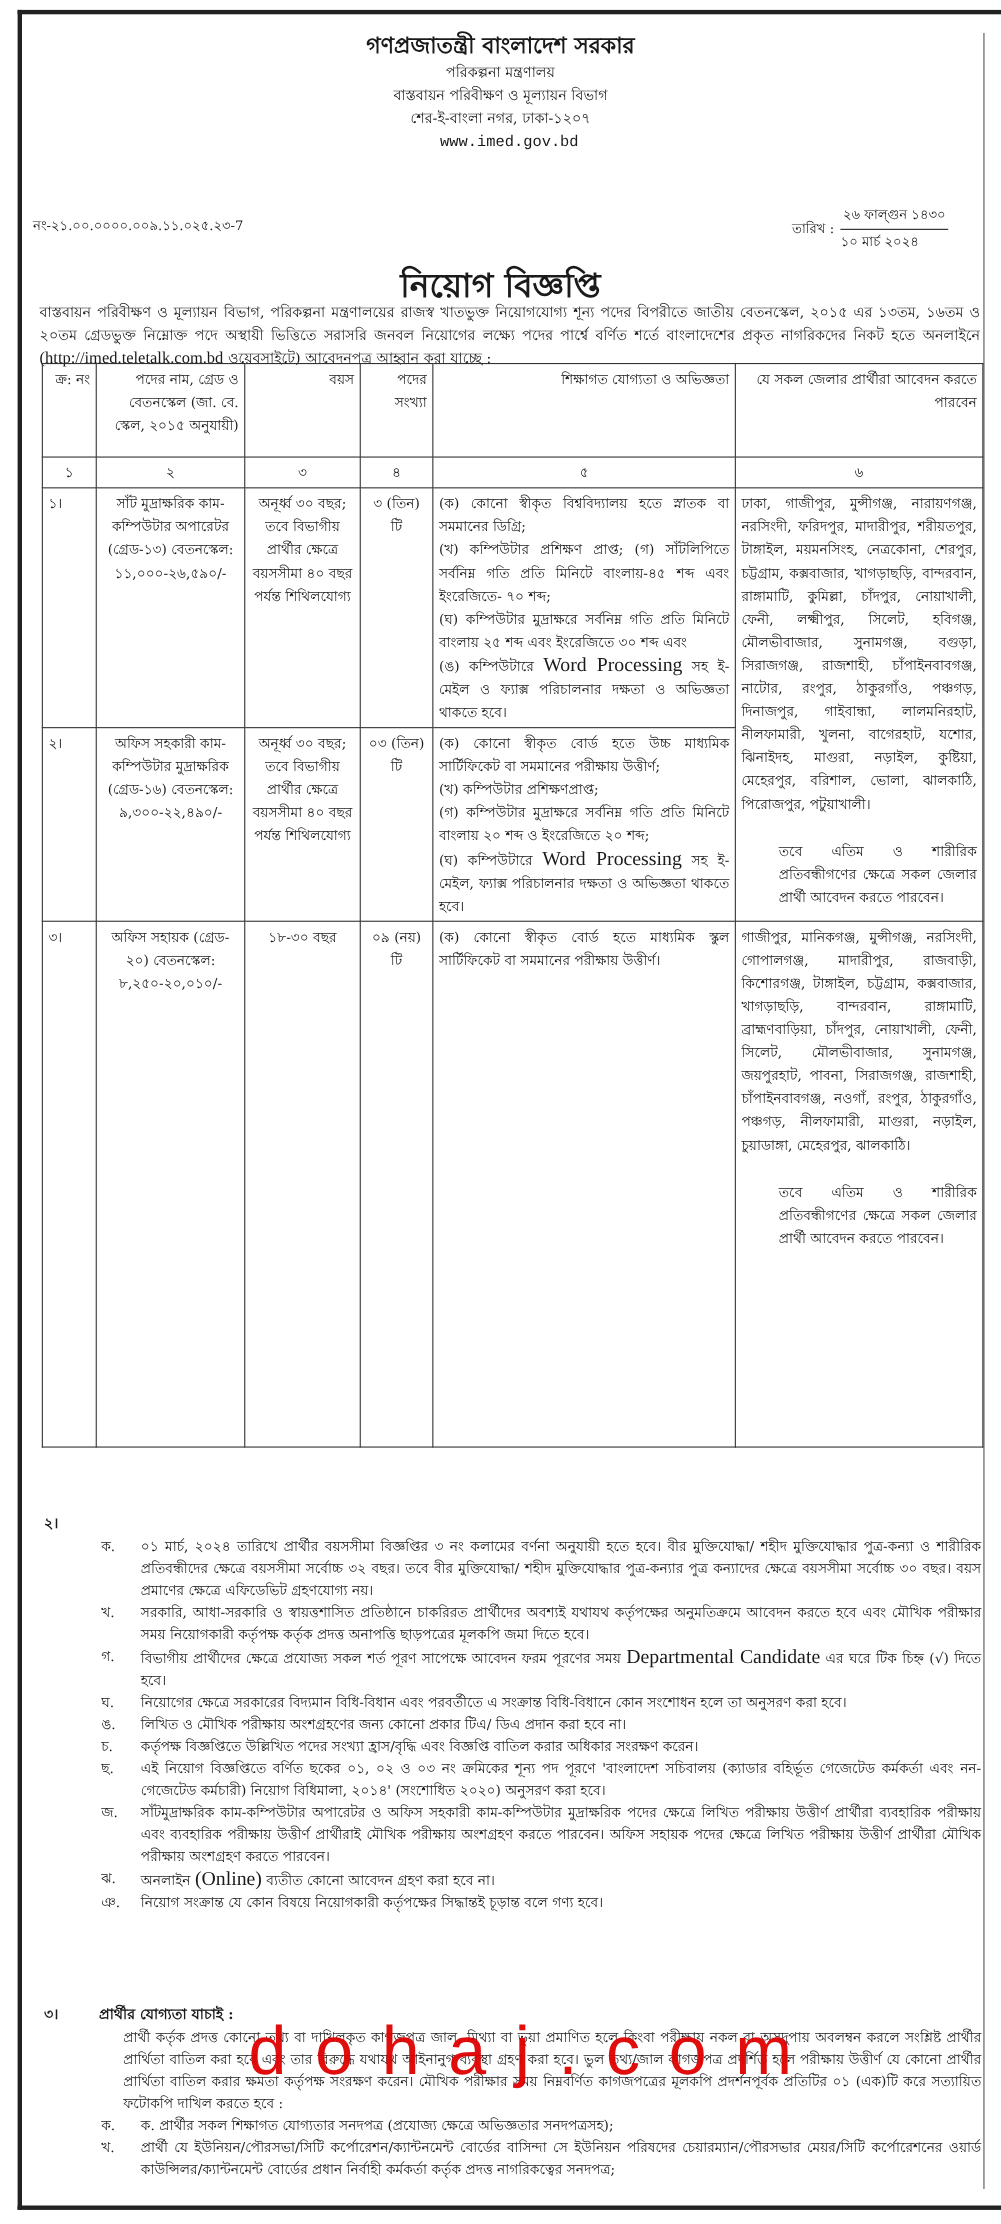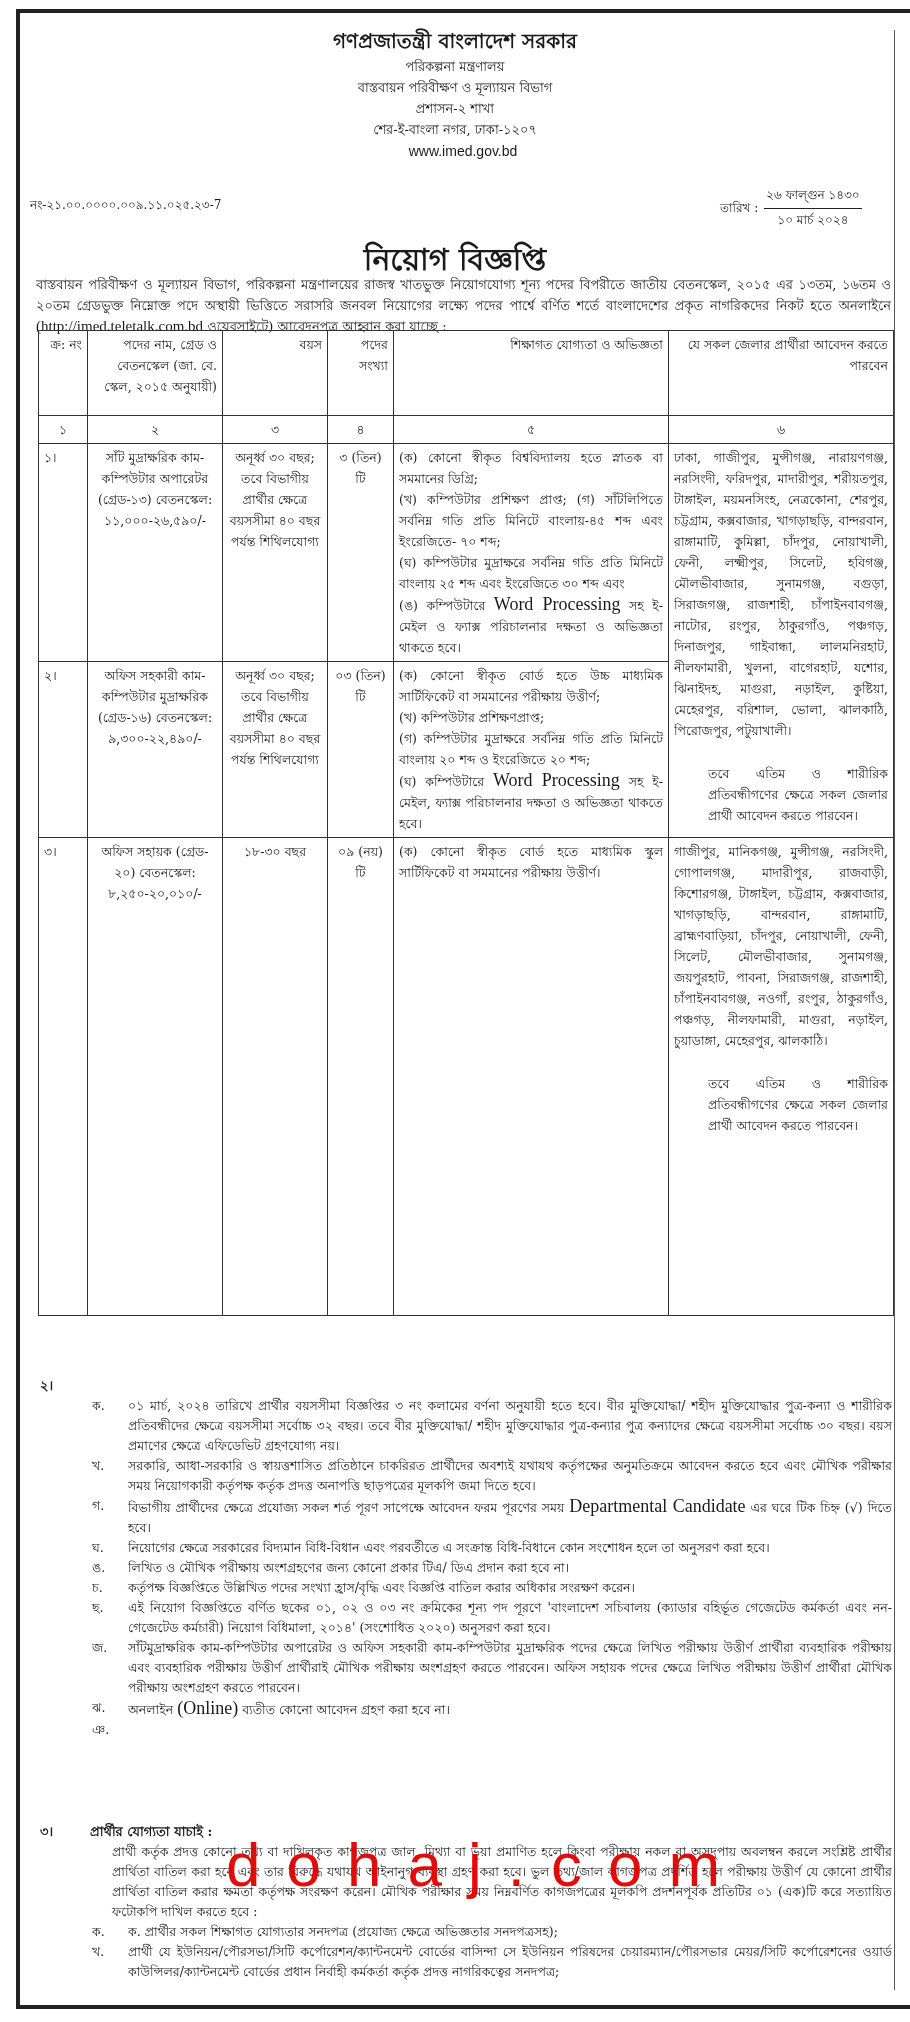--- a/index.html
+++ b/index.html
@@ -9,25 +9,25 @@
   }
   .frame {
     position: absolute; left: 16px; top: 9px; width: 910px; height: 2000px;
     border-left: 4px solid #222; border-top: 4px solid #222; border-bottom: 4px solid #222;
     box-sizing: border-box;
   }
   .right-rule { position: absolute; left: 894px; top: 30px; width: 1px; height: 1960px; background: #555; }
   .header { position: absolute; left: 0; top: 26px; width: 910px; text-align: center; }
   .h-gov { font-size: 20px; font-weight: bold; line-height: 30px; }
   .h-line { font-size: 13px; line-height: 21px; }
-  .h-url { font-size: 14px; line-height: 22px; font-family: Liberation Sans, sans-serif; padding-left: 16px; }
+  .h-url { font-size: 14px; line-height: 22px; font-family: Liberation Mono, monospace; padding-left: 16px; }
   .memo-no { position: absolute; left: 30px; top: 196px; font-size: 12px; }
   .date-block { position: absolute; left: 720px; top: 186px; font-size: 12px; display: flex; align-items: center; }
   .date-label { margin-right: 6px; }
-  .date-frac { display: flex; flex-direction: column; align-items: center; }
+  .date-frac { display: flex; flex-direction: column; align-items: flex-start; }
   .date-frac .top { border-bottom: 1px solid #222; padding: 0 2px 2px; }
   .date-frac .bot { padding-top: 2px; }
   .title { position: absolute; left: 0; width: 910px; top: 236px; text-align: center; font-size: 30px; font-weight: bold; }
   .intro { position: absolute; left: 36px; top: 274px; width: 855px; font-size: 13px; line-height: 21px; text-align: justify; }
   .intro .url { font-family: "Liberation Serif", serif; font-size: 15px; }
   table.posts {
     position: absolute; left: 38px; top: 330px; width: 856px;
     border-collapse: collapse; font-size: 12.5px; line-height: 21px;
   }
   table.posts td, table.posts th {
@@ -56,21 +56,20 @@
 </head>
 <body>
 
 <div class="frame"></div>
 <div class="right-rule"></div>
 
 <div class="header">
   <div class="h-gov">গণপ্রজাতন্ত্রী বাংলাদেশ সরকার</div>
   <div class="h-line">পরিকল্পনা মন্ত্রণালয়</div>
   <div class="h-line">বাস্তবায়ন পরিবীক্ষণ ও মূল্যায়ন বিভাগ</div>
-  <div class="h-line">প্রশাসন-২ শাখা</div>
   <div class="h-line">শের-ই-বাংলা নগর, ঢাকা-১২০৭</div>
   <div class="h-url">www.imed.gov.bd</div>
 </div>
 
 <div class="memo-no">নং-২১.০০.০০০০.০০৯.১১.০২৫.২৩-7</div>
 <div class="date-block">
   <span class="date-label">তারিখ :</span>
   <span class="date-frac">
     <span class="top">২৬ ফাল্গুন ১৪৩০</span>
     <span class="bot">১০ মার্চ ২০২৪</span>
@@ -178,20 +177,21 @@
   <div class="item">
       <span class="lbl">জ.</span>
       <span class="txt">সাঁটমুদ্রাক্ষরিক কাম-কম্পিউটার অপারেটর ও অফিস সহকারী কাম-কম্পিউটার মুদ্রাক্ষরিক পদের ক্ষেত্রে লিখিত পরীক্ষায় উত্তীর্ণ প্রার্থীরা ব্যবহারিক পরীক্ষায় এবং ব্যবহারিক পরীক্ষায় উত্তীর্ণ প্রার্থীরাই মৌখিক পরীক্ষায় অংশগ্রহণ করতে পারবেন। অফিস সহায়ক পদের ক্ষেত্রে লিখিত পরীক্ষায় উত্তীর্ণ প্রার্থীরা মৌখিক পরীক্ষায় অংশগ্রহণ করতে পারবেন।</span>
     </div>
   <div class="item">
       <span class="lbl">ঝ.</span>
       <span class="txt"><span>অনলাইন </span><span class="en">(Online)</span><span> ব্যতীত কোনো আবেদন গ্রহণ করা হবে না।</span></span>
     </div>
   <div class="item">
       <span class="lbl">ঞ.</span>
+      <span class="txt">নিয়োগ সংক্রান্ত যে কোন বিষয়ে নিয়োগকারী কর্তৃপক্ষের সিদ্ধান্তই চূড়ান্ত বলে গণ্য হবে।</span>
     </div>
 </div>
 
 <div class="section" style="top:1822px">
   <div class="sec-head">
     <span class="sec-num">৩।</span>
     <span>প্রার্থীর যোগ্যতা যাচাই :</span>
   </div>
   <div class="para">প্রার্থী কর্তৃক প্রদত্ত কোনো তথ্য বা দাখিলকৃত কাগজপত্র জাল, মিথ্যা বা ভুয়া প্রমাণিত হলে কিংবা পরীক্ষায় নকল বা অসদুপায় অবলম্বন করলে সংশ্লিষ্ট প্রার্থীর প্রার্থিতা বাতিল করা হবে এবং তার বিরুদ্ধে যথাযথ আইনানুগ ব্যবস্থা গ্রহণ করা হবে। ভুল তথ্য/জাল কাগজপত্র প্রদর্শিত হলে পরীক্ষায় উত্তীর্ণ যে কোনো প্রার্থীর প্রার্থিতা বাতিল করার ক্ষমতা কর্তৃপক্ষ সংরক্ষণ করেন। মৌখিক পরীক্ষার সময় নিম্নবর্ণিত কাগজপত্রের মূলকপি প্রদর্শনপূর্বক প্রতিটির ০১ (এক)টি করে সত্যায়িত ফটোকপি দাখিল করতে হবে :</div>
   <div class="item">

